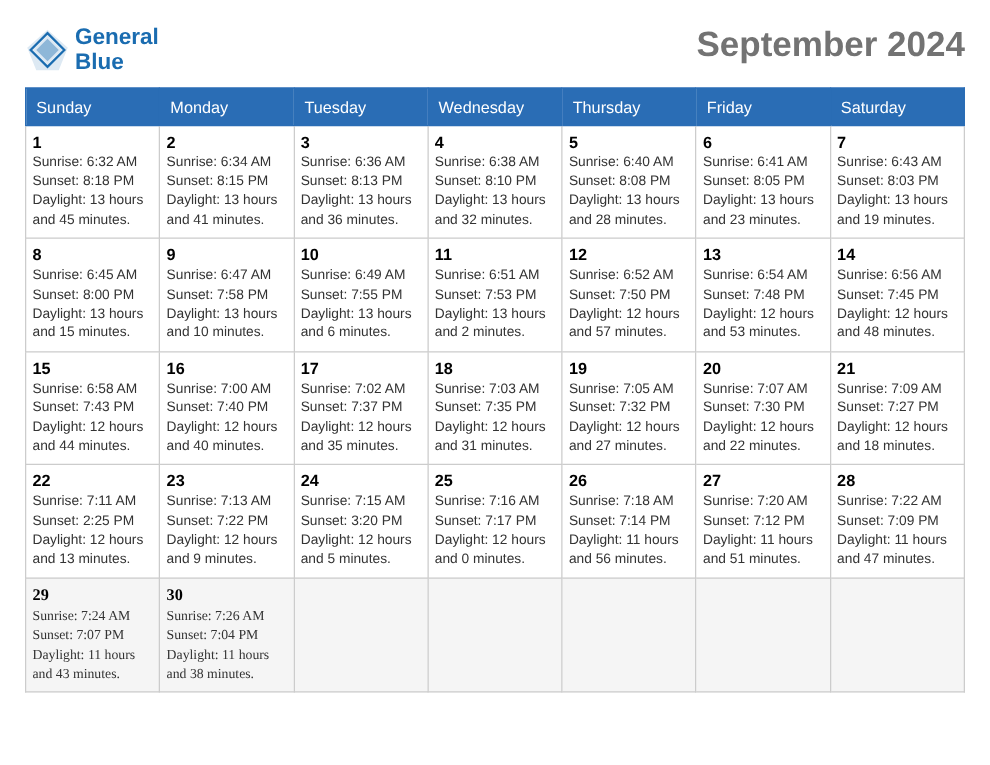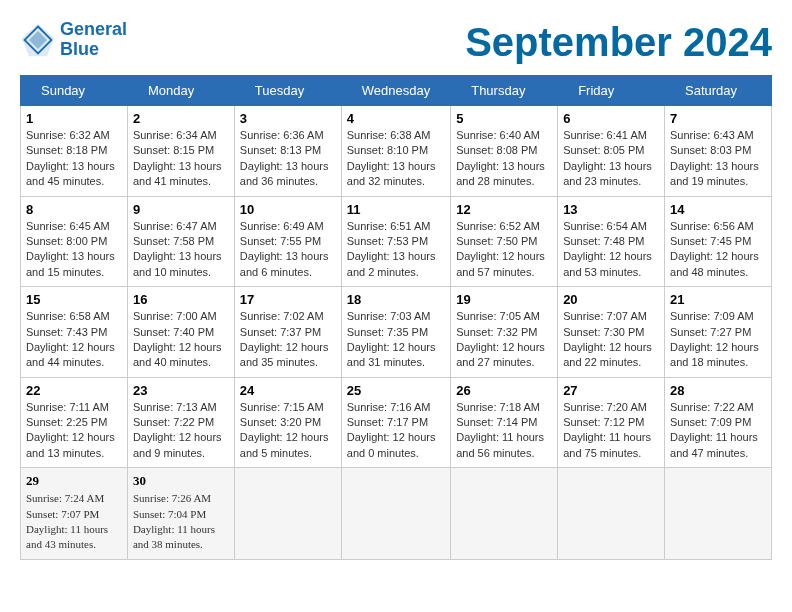--- a/index.html
+++ b/index.html
@@ -31,37 +31,37 @@
       color: #1a6cb0;
     }
     .logo-icon {
       width: 36px;
       height: 36px;
     }
     .title-block {
       text-align: right;
     }
     .month-title {
-      font-size: 40px;
+      font-size: 28px;
       font-weight: bold;
-      color: #0369a1;
+      color: #737373;
     }
     .location {
       font-size: 16px;
       color: #555;
     }
     .calendar {
       width: 100%;
       border-collapse: collapse;
       font-size: 11px;
     }
     .calendar th {
       background: #2a6db5;
       color: #fff;
-      padding: 7px 20px;
+      padding: 7px 8px;
       text-align: left;
       font-size: 13px;
       font-weight: normal;
       border: 1px solid #2a6db5;
     }
     .calendar td {
       border: 1px solid #ccc;
       vertical-align: top;
       padding: 5px 5px 6px 5px;
       width: 107px;
@@ -332,21 +332,21 @@
           <span>Sunrise: 7:18 AM</span><br>
           <span>Sunset: 7:14 PM</span><br>
           <span>Daylight: 11 hours and 56 minutes.</span>
         </div>
       </td>
         <td>
         <span class="day-num">27</span>
         <div class="day-info">
           <span>Sunrise: 7:20 AM</span><br>
           <span>Sunset: 7:12 PM</span><br>
-          <span>Daylight: 11 hours and 75 minutes.</span>
+          <span>Daylight: 11 hours and 51 minutes.</span>
         </div>
       </td>
         <td>
         <span class="day-num">28</span>
         <div class="day-info">
           <span>Sunrise: 7:22 AM</span><br>
           <span>Sunset: 7:09 PM</span><br>
           <span>Daylight: 11 hours and 47 minutes.</span>
         </div>
       </td>

